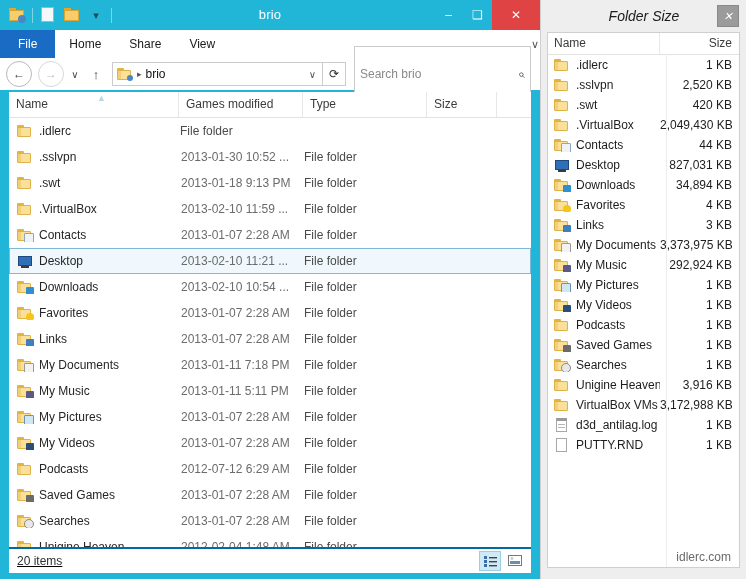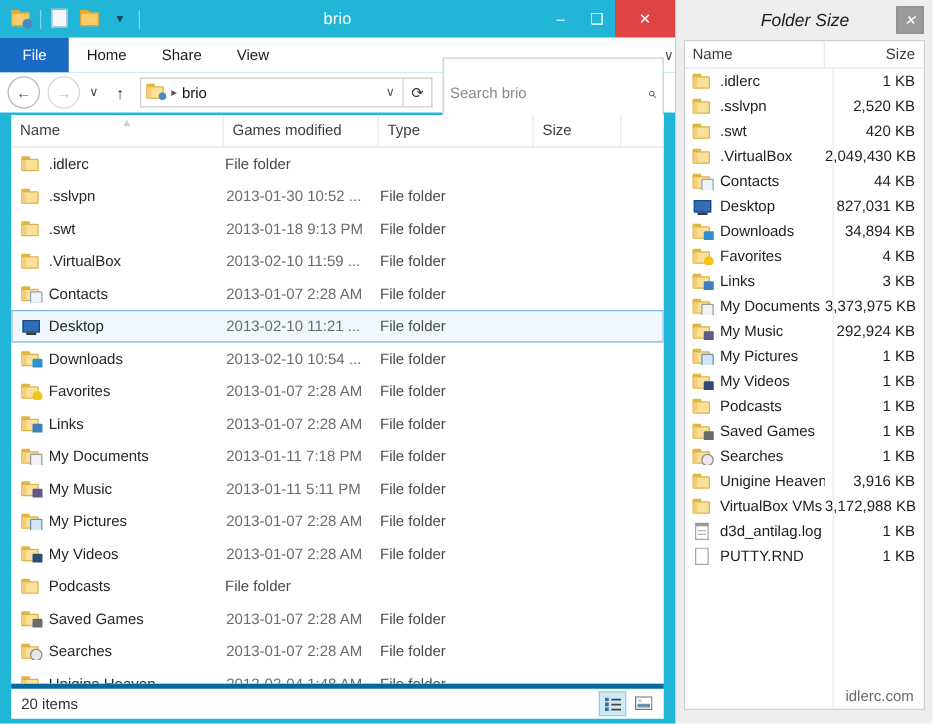--- a/index.html
+++ b/index.html
@@ -93,21 +93,21 @@
   .row.selected{background:#f0f8fd;border:1px solid #7fb7dd;}
   .cell{font-size:12px;color:#262626;box-sizing:border-box;overflow:hidden;white-space:nowrap;}
   .cell.name{width:170px;display:flex;align-items:center;padding-left:7px;}
   .cell.date{width:124px;color:#6b6b6b;padding-left:1px;}
   .cell.type{width:124px;color:#4a4a4a;}
   .cell.size{width:70px;color:#4a4a4a;text-align:right;padding-right:18px;}
   .nm{margin-left:6px;}
 
   .statusbar{
     position:absolute;left:9px;top:547px;width:522px;height:24px;background:#ffffff;
-    border-top:4px solid #0369a1;display:flex;align-items:center;
+    border-top:2px solid #0369a1;display:flex;align-items:center;text-decoration:underline;
   }
   .status-txt{font-size:12px;color:#303030;padding-left:8px;}
   .viewbtns{margin-left:auto;display:flex;gap:4px;padding-right:6px;}
   .vbtn{width:20px;height:18px;display:flex;align-items:center;justify-content:center;}
   .vbtn.on{background:#cfe9f5;border:1px solid #9ccde6;}
 
   
   .fs{
     position:absolute;left:540px;top:0;width:206px;height:579px;background:#eeeeee;
     border-left:1px solid #cfcfcf;
@@ -402,20 +402,21 @@
             <div class="cell size"></div>
           </div>
           <div class="row">
             <div class="cell name">
               <span class="ic">
                 <span class="tab"></span>
                 <span class="bdy"></span>
               </span>
               <span class="nm">Podcasts</span>
             </div>
+            <div class="cell date">2012-07-12 6:29 AM</div>
             <div class="cell type">File folder</div>
             <div class="cell size"></div>
           </div>
           <div class="row">
             <div class="cell name">
               <span class="ic">
                 <span class="tab"></span>
                 <span class="bdy"></span>
                 <div class="mini-ov" style="background:#6b6b6b;border-radius:1px;"></div>
               </span>

